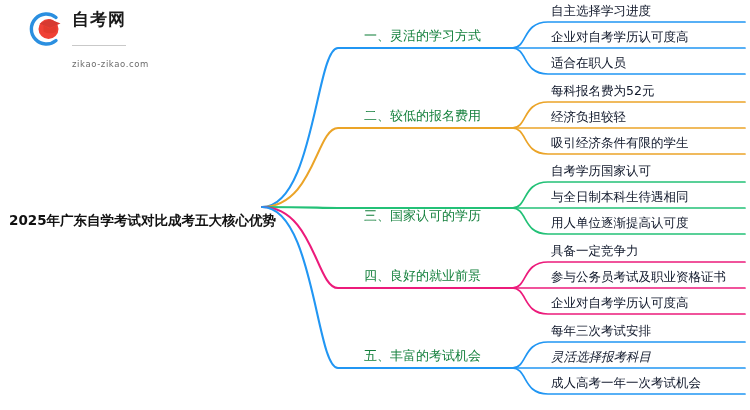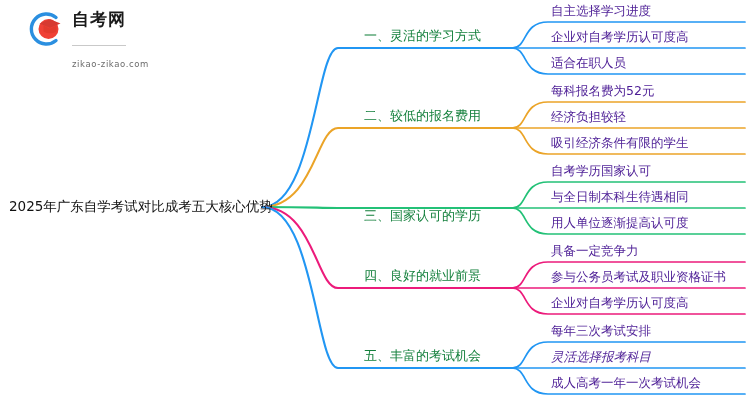--- a/index.html
+++ b/index.html
@@ -68,33 +68,33 @@
   
   .node-label {
     position: absolute;
     white-space: nowrap;
     color: #1c1c1c;
     font-size: 13px;
     line-height: 16px;
   }
   .root-label {
     font-size: 13.5px;
-    font-weight: normal;
+    font-weight: bold;
     color: #111111;
     left: 9px;
-    top: 198px;
+    top: 212px;
   }
   .branch-label {
     font-size: 13px;
     font-weight: normal;
     color: #15803d;
   }
   .leaf-label {
     font-size: 12.5px;
-    color: #4c1d95;
+    color: #0f172a;
   }
 </style>
 </head>
 <body>
 
 <div id="mindmap-root">
 
   <div class="logo-block">
     <div class="logo-mark">
       <svg width="38" height="38" viewBox="0 0 38 38" aria-hidden="true">

